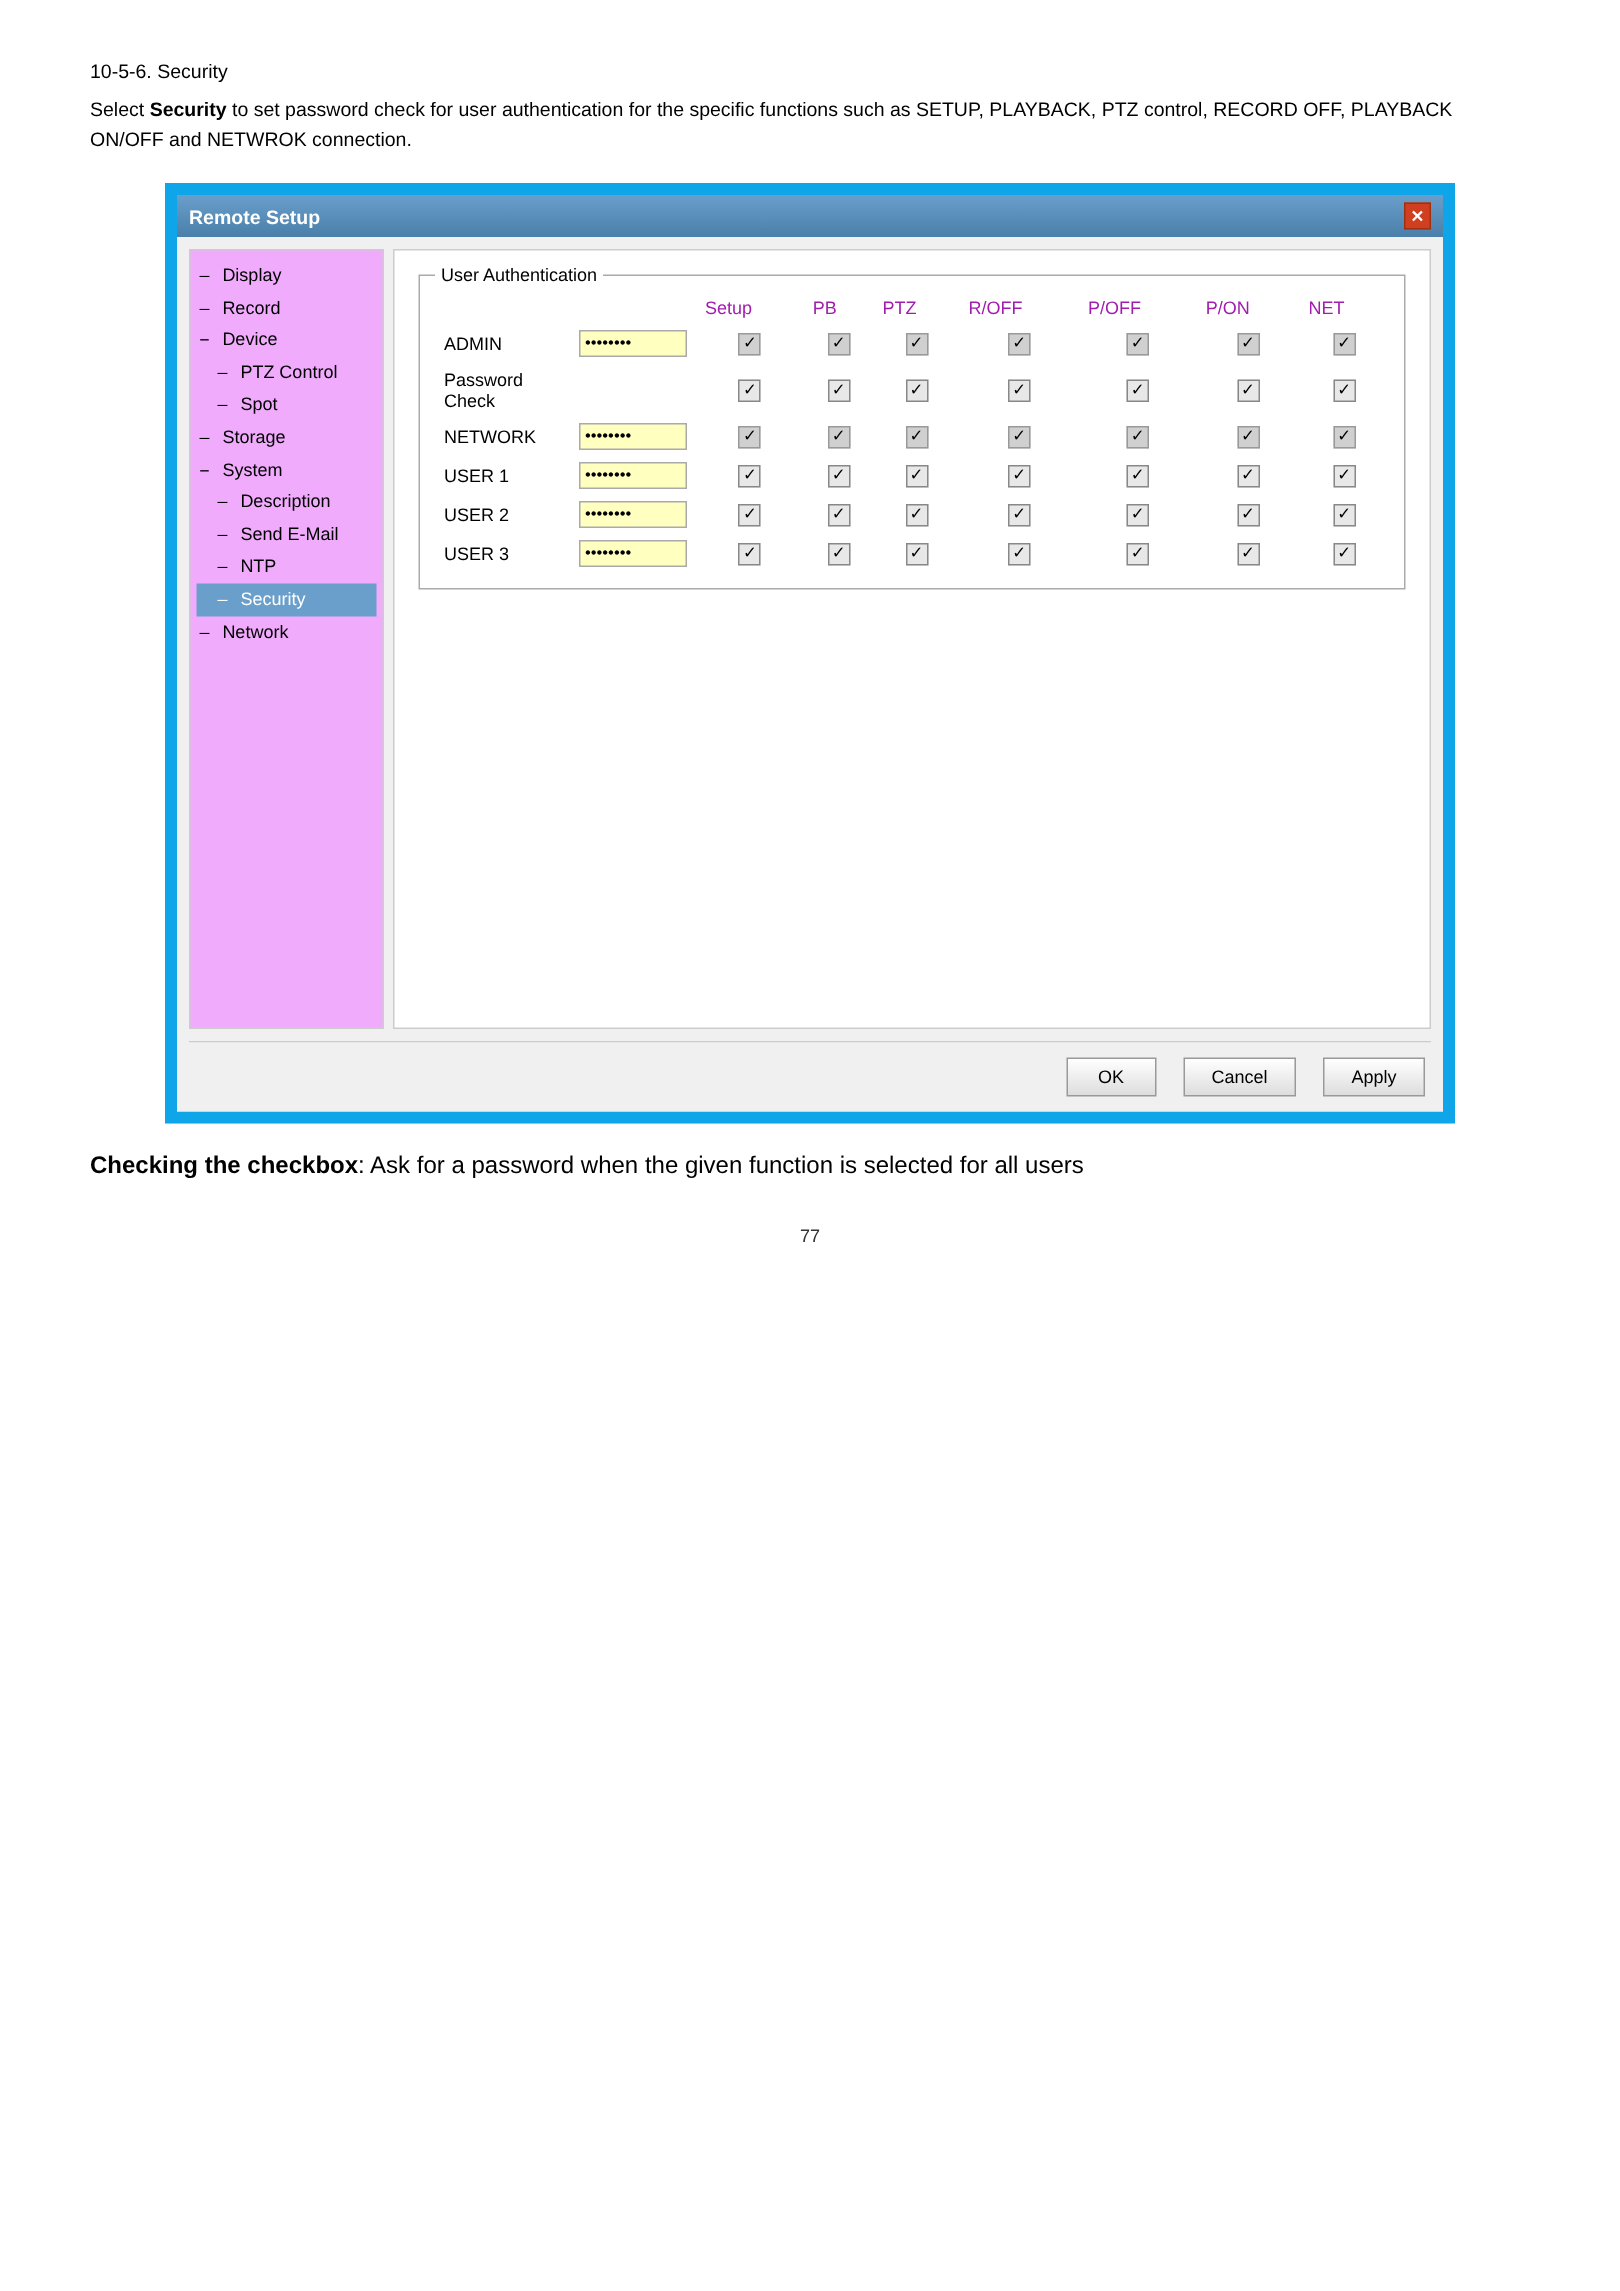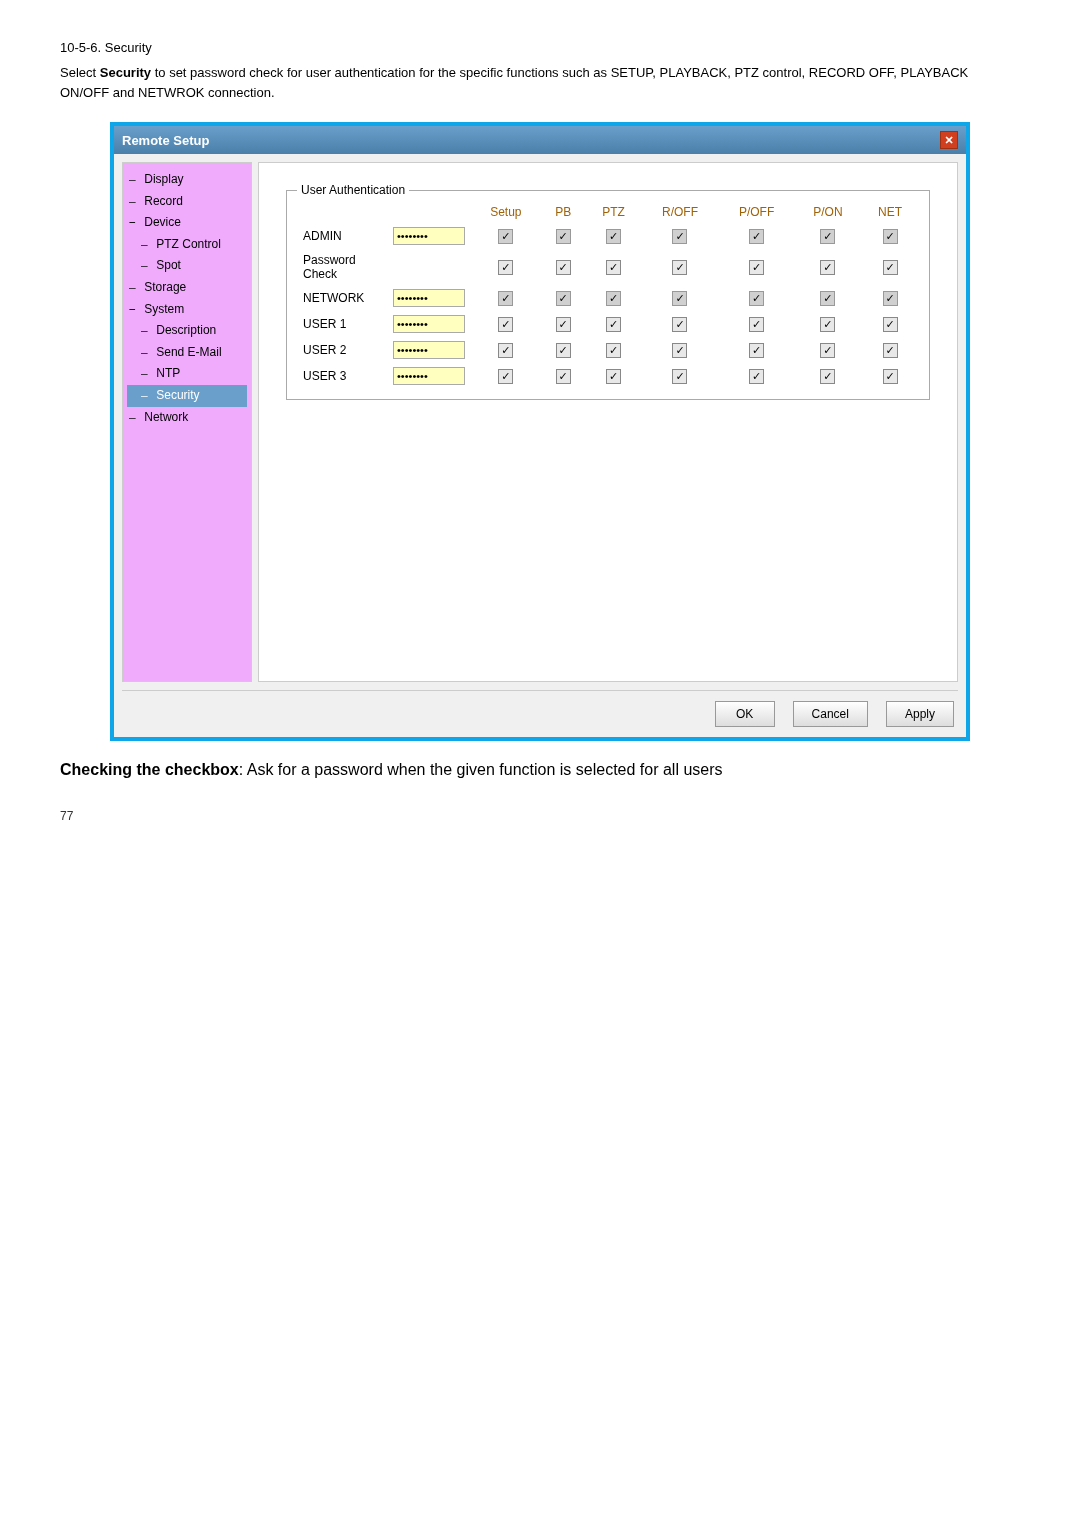--- a/index.html
+++ b/index.html
@@ -23,21 +23,21 @@
       line-height: 1.5;
       margin-bottom: 20px;
     }
 
     .page-description strong {
       font-weight: bold;
     }
 
     
     .dialog {
-      border: 4px solid #0ea5e9;
+      border: 8px solid #0ea5e9;
       background: #f0f0f0;
       width: 860px;
       margin: 0 auto 20px auto;
     }
 
     .dialog-titlebar {
       background: linear-gradient(to bottom, #6a9fcb, #4a7faa);
       color: #fff;
       font-weight: bold;
       font-size: 13px;
@@ -97,21 +97,21 @@
       font-family: monospace;
       font-size: 11px;
       margin-right: 2px;
     }
 
     
     .content-area {
       flex: 1;
       background: #fff;
       border: 1px solid #ccc;
-      padding: 27px;
+      padding: 16px;
       min-height: 520px;
     }
 
     .section-group {
       border: 1px solid #aaa;
       padding: 10px;
       margin-bottom: 10px;
       position: relative;
     }
 
@@ -125,24 +125,24 @@
     }
 
     
     .auth-table {
       width: 100%;
       border-collapse: collapse;
       font-size: 12px;
     }
 
     .auth-table th {
-      text-align: center;
+      text-align: left;
       padding: 4px 6px;
       font-weight: normal;
-      color: #a16207;
+      color: #a21caf;
     }
 
     .auth-table td {
       padding: 4px 6px;
       text-align: center;
       vertical-align: middle;
     }
 
     .auth-table td.label-cell {
       text-align: left;
@@ -218,21 +218,21 @@
       min-width: 60px;
     }
 
     
     .checking-note {
       font-size: 16px;
       margin-top: 16px;
     }
 
     .page-number {
-      text-align: left;
+      text-align: center;
       font-size: 12px;
       margin-top: 30px;
       color: #333;
     }
   </style>
 </head>
 <body>
 
 <p class="page-section-title">10-5-6. Security</p>
 

